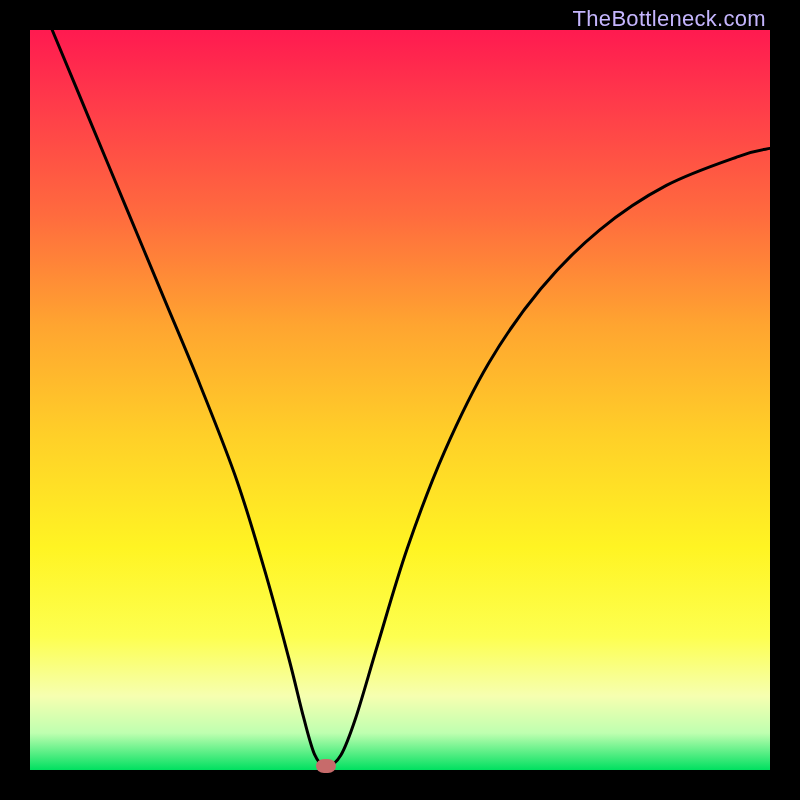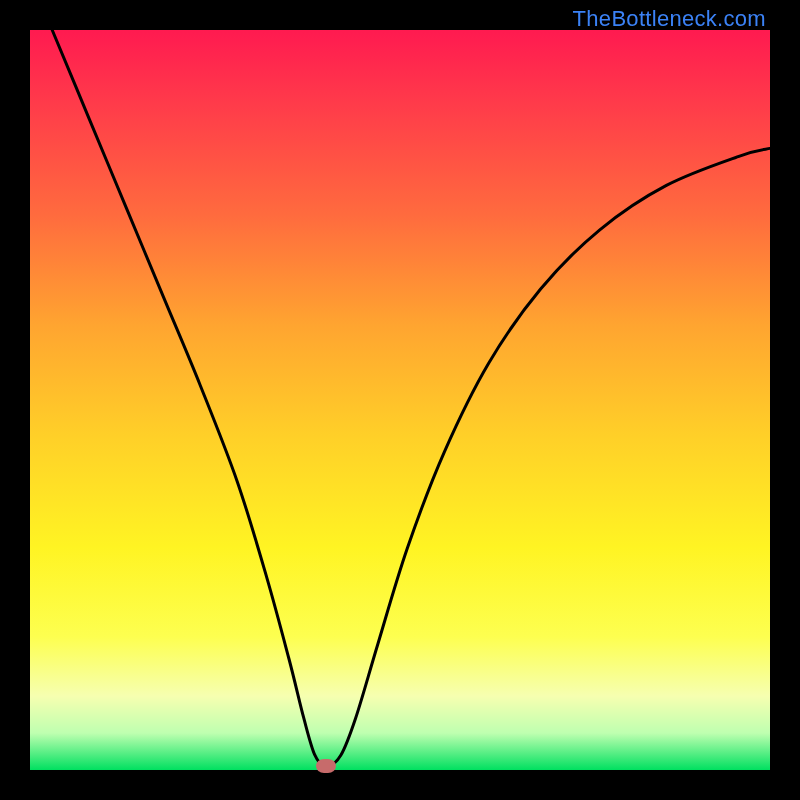--- a/index.html
+++ b/index.html
@@ -32,21 +32,21 @@
       #fdff50 82%,
       #f6ffb0 90%,
       #bfffb0 95%,
       #00e060 100%
     );
   }
   .watermark {
     position: absolute;
     top: 6px;
     right: 34px;
-    color: #3b82f6;
+    color: #c4b5fd;
     font-size: 22px;
     font-weight: 500;
     letter-spacing: 0.3px;
     user-select: none;
   }
   svg.curve {
     position: absolute;
     inset: 0;
     width: 100%;
     height: 100%;

